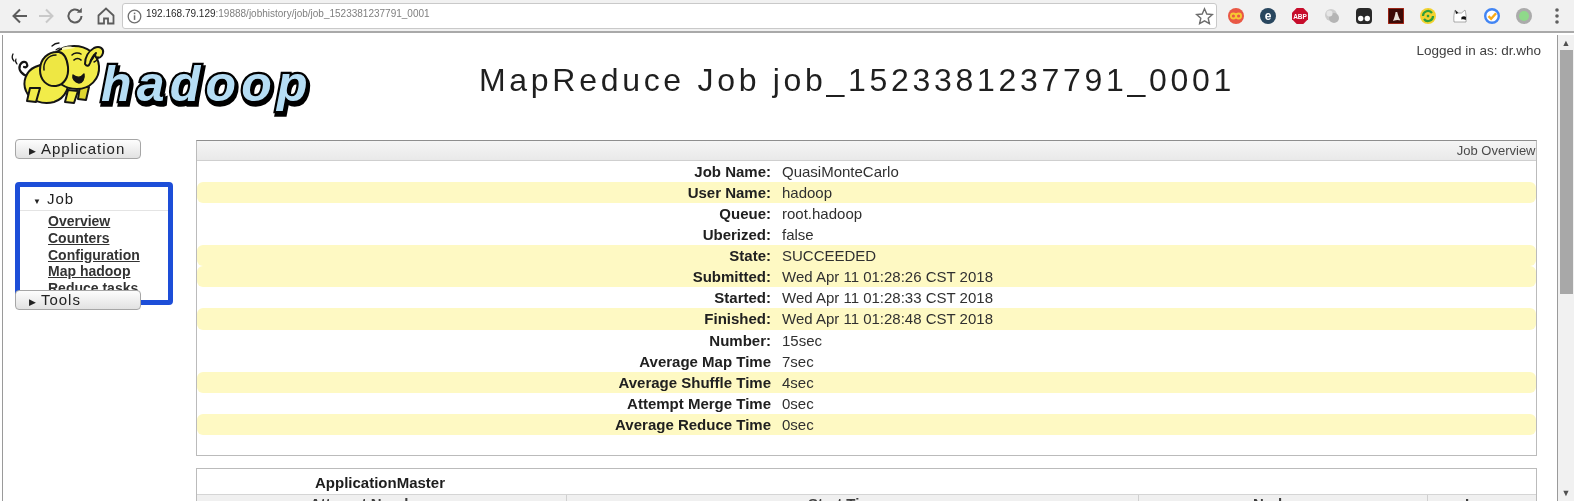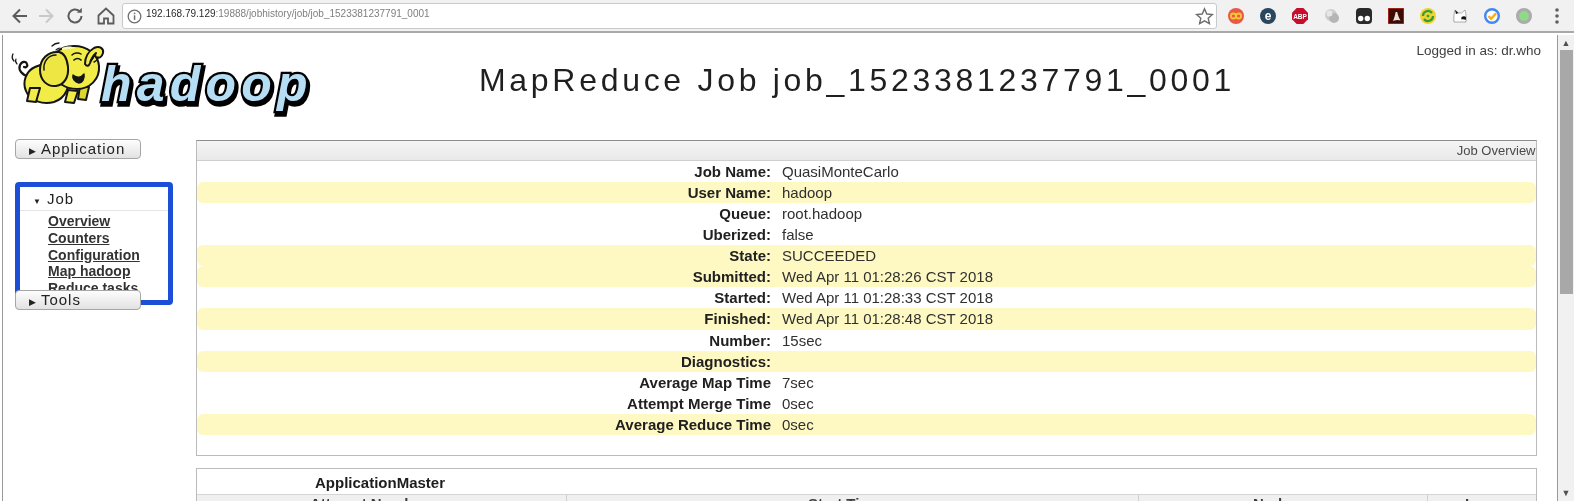--- a/index.html
+++ b/index.html
@@ -221,27 +221,27 @@
         <span class="val">Wed Apr 11 01:28:33 CST 2018</span>
       </div>
     <div class="row odd">
         <span class="lbl">Finished:</span>
         <span class="val">Wed Apr 11 01:28:48 CST 2018</span>
       </div>
     <div class="row">
         <span class="lbl">Number:</span>
         <span class="val">15sec</span>
       </div>
-    <div class="row odd">
-        <span class="lbl">Diagnostics:</span>
-        <span class="val"></span>
-      </div>
     <div class="row">
         <span class="lbl">Average Map Time</span>
         <span class="val">7sec</span>
+      </div>
+    <div class="row odd">
+        <span class="lbl">Average Shuffle Time</span>
+        <span class="val">4sec</span>
       </div>
     <div class="row">
         <span class="lbl">Attempt Merge Time</span>
         <span class="val">0sec</span>
       </div>
     <div class="row odd">
         <span class="lbl">Average Reduce Time</span>
         <span class="val">0sec</span>
       </div>
   </div>

